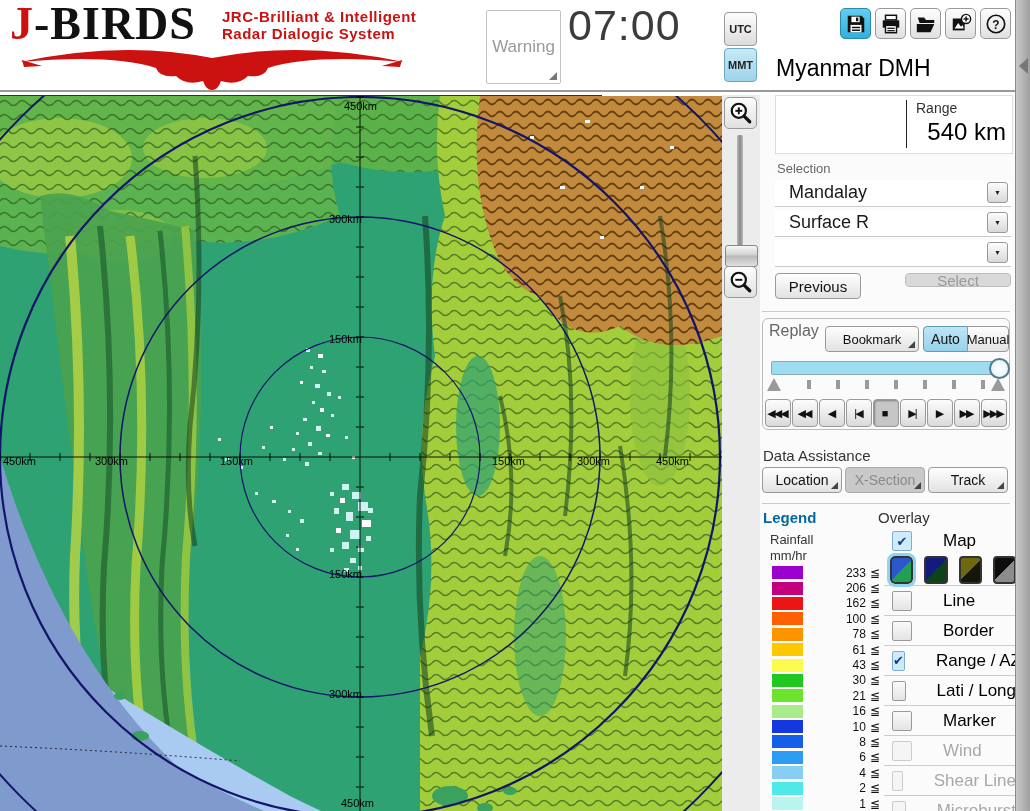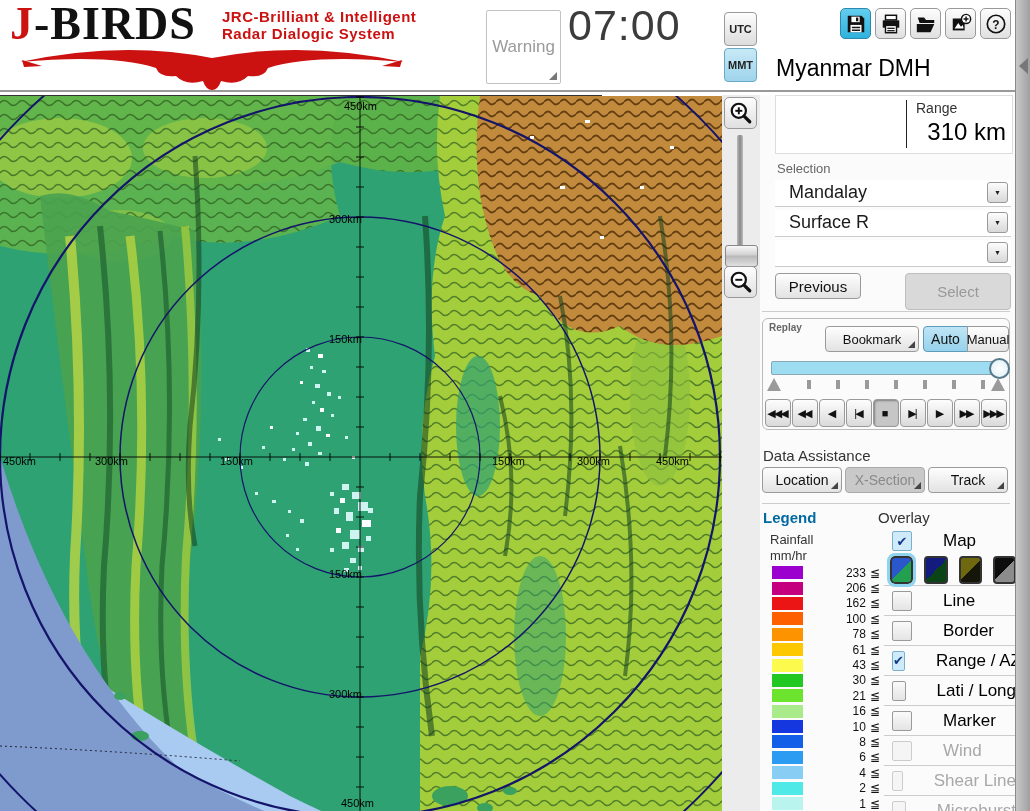--- a/index.html
+++ b/index.html
@@ -39,25 +39,25 @@
   .range-box{position:absolute;left:15px;top:0;width:236px;height:57px;background:#fff;border:1px solid #ddd;}
   .range-div{position:absolute;left:130px;top:4px;width:1px;height:48px;background:#222;}
   .range-label{position:absolute;left:140px;top:4px;font-size:14px;color:#333;}
   .range-value{position:absolute;right:6px;top:22px;font-size:24px;color:#000;}
   .sel-label{position:absolute;left:17px;top:66px;font-size:13px;color:#666;}
   .dd{position:absolute;left:15px;width:236px;height:26px;background:#fff;border-bottom:1px solid #ccc;}
   .dd-text{position:absolute;left:14px;top:2px;font-size:18px;color:#1a1a1a;}
   .dd-arrow{position:absolute;right:3px;top:2px;width:21px;height:21px;border:1px solid #999;border-radius:3px;background:linear-gradient(#fdfdfd,#d8d8d8);font-size:7px;color:#222;display:flex;align-items:center;justify-content:center;padding:0;}
   .btn{border:1px solid #9a9a9a;border-radius:4px;background:linear-gradient(#fefefe,#e2e2e2);font-size:15px;color:#111;display:flex;align-items:center;justify-content:center;padding:0;font-family:"Liberation Sans",sans-serif;}
   .prev-btn{position:absolute;left:15px;top:178px;width:86px;height:26px;}
-  .select-btn{position:absolute;left:145px;top:178px;width:106px;height:37px;background:#d9d9d9;color:#999;border-color:#bdbdbd;}
+  .select-btn{position:absolute;left:145px;top:178px;width:106px;height:14px;background:#d9d9d9;color:#999;border-color:#bdbdbd;}
   .sep{position:absolute;left:2px;width:248px;height:1px;background:#ccc;}
 
   .replay-box{position:absolute;left:2px;top:223px;width:246px;height:110px;border:1px solid #bbb;border-radius:6px;background:#fbfbfb;}
-  .replay-label{position:absolute;left:6px;top:3px;font-size:10px;color:#666;font-weight:bold;}
+  .replay-label{position:absolute;left:6px;top:3px;font-size:16px;color:#666;}
   .bookmark-btn{position:absolute;left:62px;top:7px;width:94px;height:26px;font-size:13px;}
   .corner::after{content:"";position:absolute;right:3px;bottom:3px;border-bottom:7px solid #444;border-left:7px solid transparent;}
   .auto-btn{position:absolute;left:160px;top:7px;width:45px;height:26px;border-radius:4px 0 0 4px;font-size:14px;}
   .auto-btn.active{background:linear-gradient(#bfe5f5,#96d2ec);border-color:#5a9cba;}
   .manual-btn{position:absolute;left:204px;top:7px;width:42px;height:26px;border-radius:0 4px 4px 0;font-size:13px;}
   .slider{position:absolute;left:8px;top:42px;width:230px;height:12px;background:#9edcf2;border:1px solid #8aa8b4;border-radius:2px;}
   .slider-handle{position:absolute;right:-8px;top:-4px;width:17px;height:17px;border-radius:50%;background:radial-gradient(#fff,#dceef6);border:2px solid #557a8a;}
   .tickrow{position:absolute;left:4px;top:58px;width:240px;height:16px;}
   .tri{position:absolute;top:1px;width:0;height:0;border-left:7px solid transparent;border-right:7px solid transparent;border-bottom:13px solid #9a9a9a;}
   .tick{position:absolute;top:3px;width:4px;height:9px;background:#9a9a9a;}
@@ -349,21 +349,21 @@
           <line x1="5.8" y1="9" x2="12.2" y2="9" stroke="#111" stroke-width="1.8"></line>
         </svg>
     </button>
   </div>
 
   <div class="panel">
 
     <div class="range-box">
       <div class="range-div"></div>
       <div class="range-label">Range</div>
-      <div class="range-value">310 km</div>
+      <div class="range-value">540 km</div>
     </div>
 
     <div class="sel-label">Selection</div>
 
     <div class="dd" style="top:85px">
       <span class="dd-text">Mandalay</span>
       <button class="dd-arrow">
           <span>▼</span>
         </button>
     </div>

